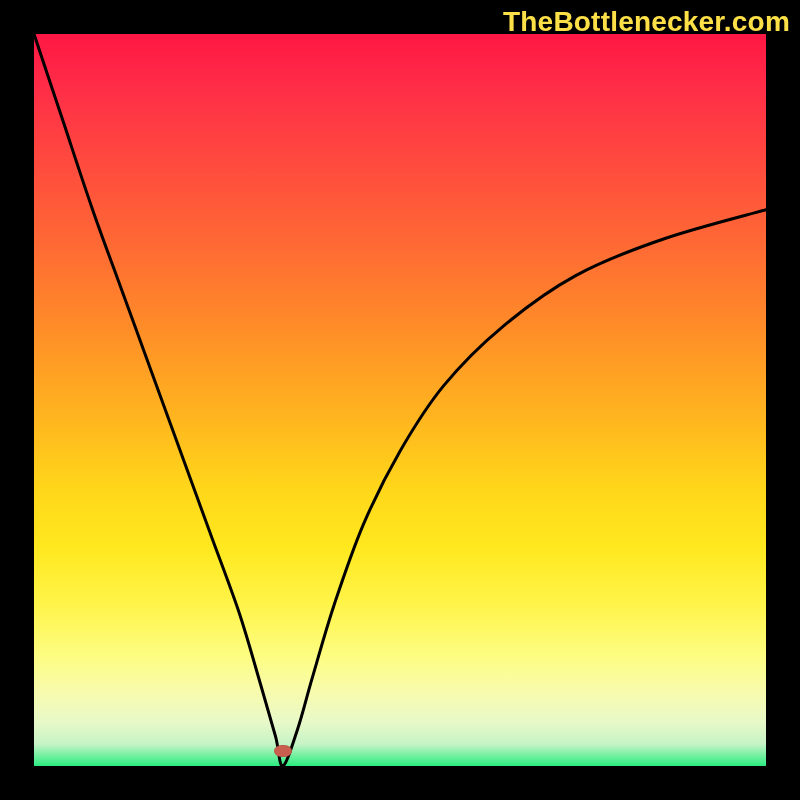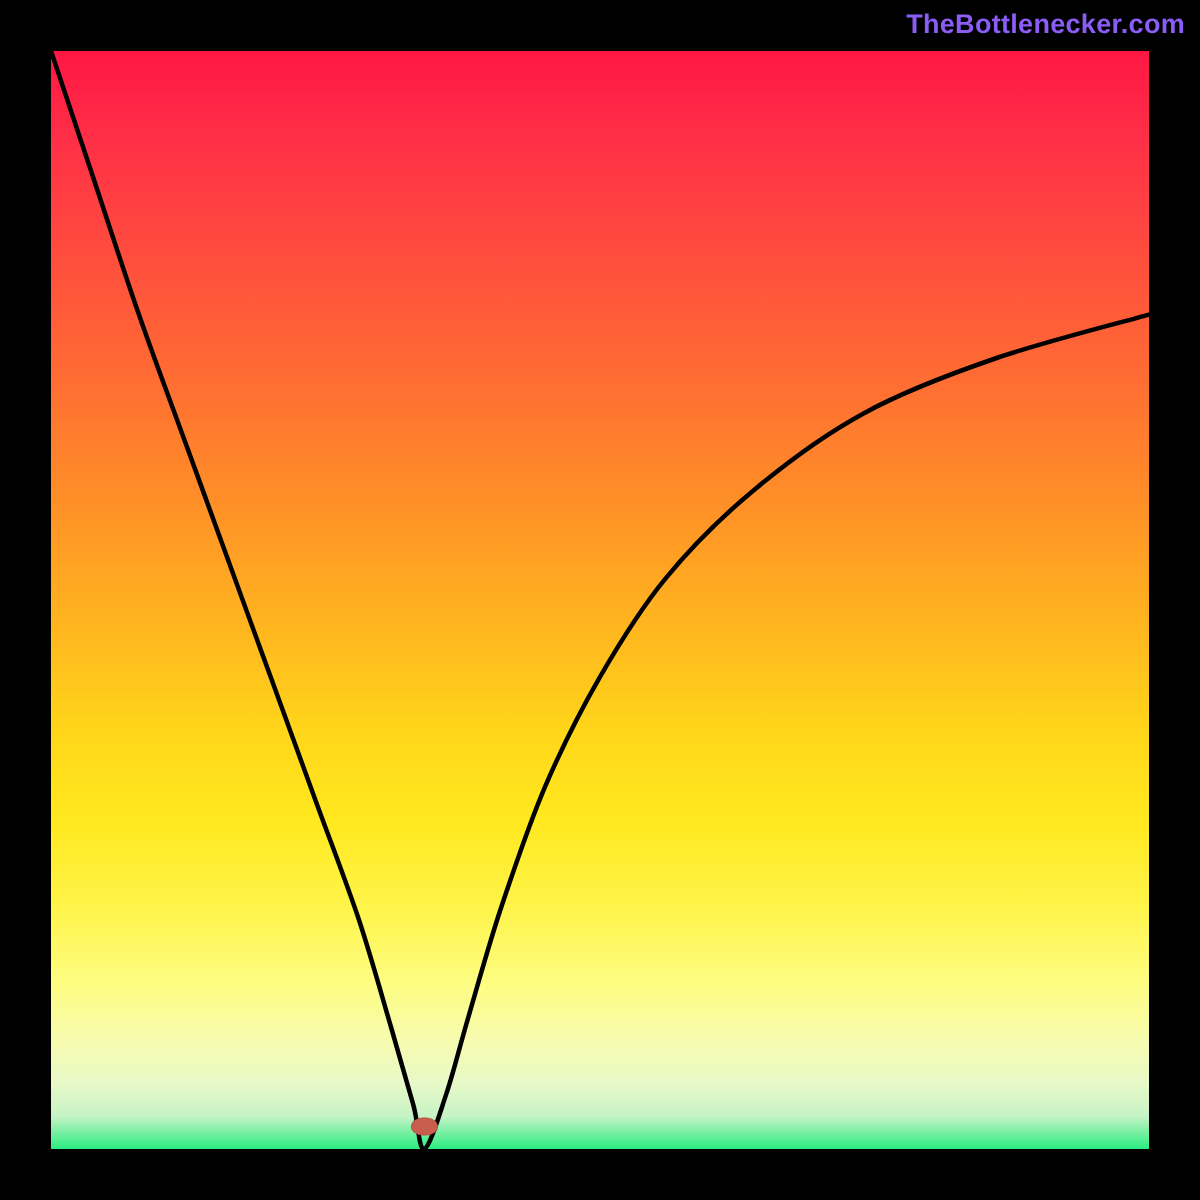--- a/index.html
+++ b/index.html
@@ -31,23 +31,23 @@
       #e8f9c8 94%,
       #c6f3c6 97%,
       #2aed80 100%
     );
   }
   .watermark {
     position: absolute;
     top: 6px;
     right: 10px;
     font-family: Arial, Helvetica, sans-serif;
-    font-size: 18px;
+    font-size: 28px;
     font-weight: 600;
-    color: #8b5cf6;
+    color: #fde047;
     letter-spacing: 0.2px;
   }
   svg.curve {
     position: absolute;
     left: 0; top: 0;
     width: 732px; height: 732px;
     overflow: visible;
   }
   .marker {
     position: absolute;

